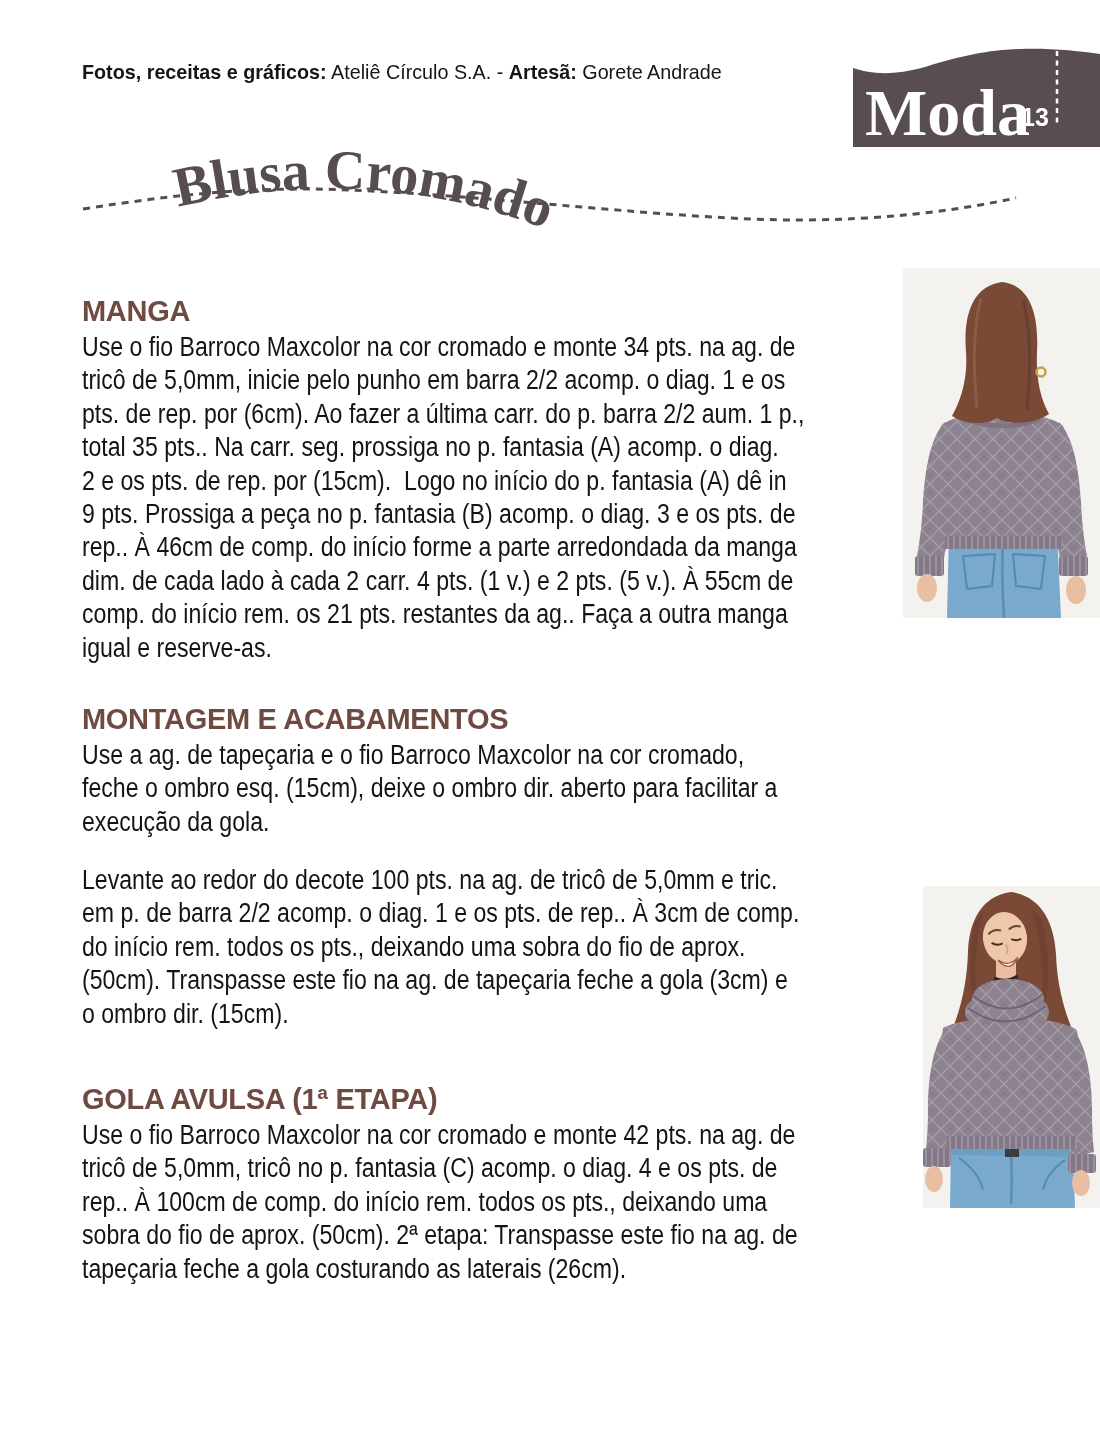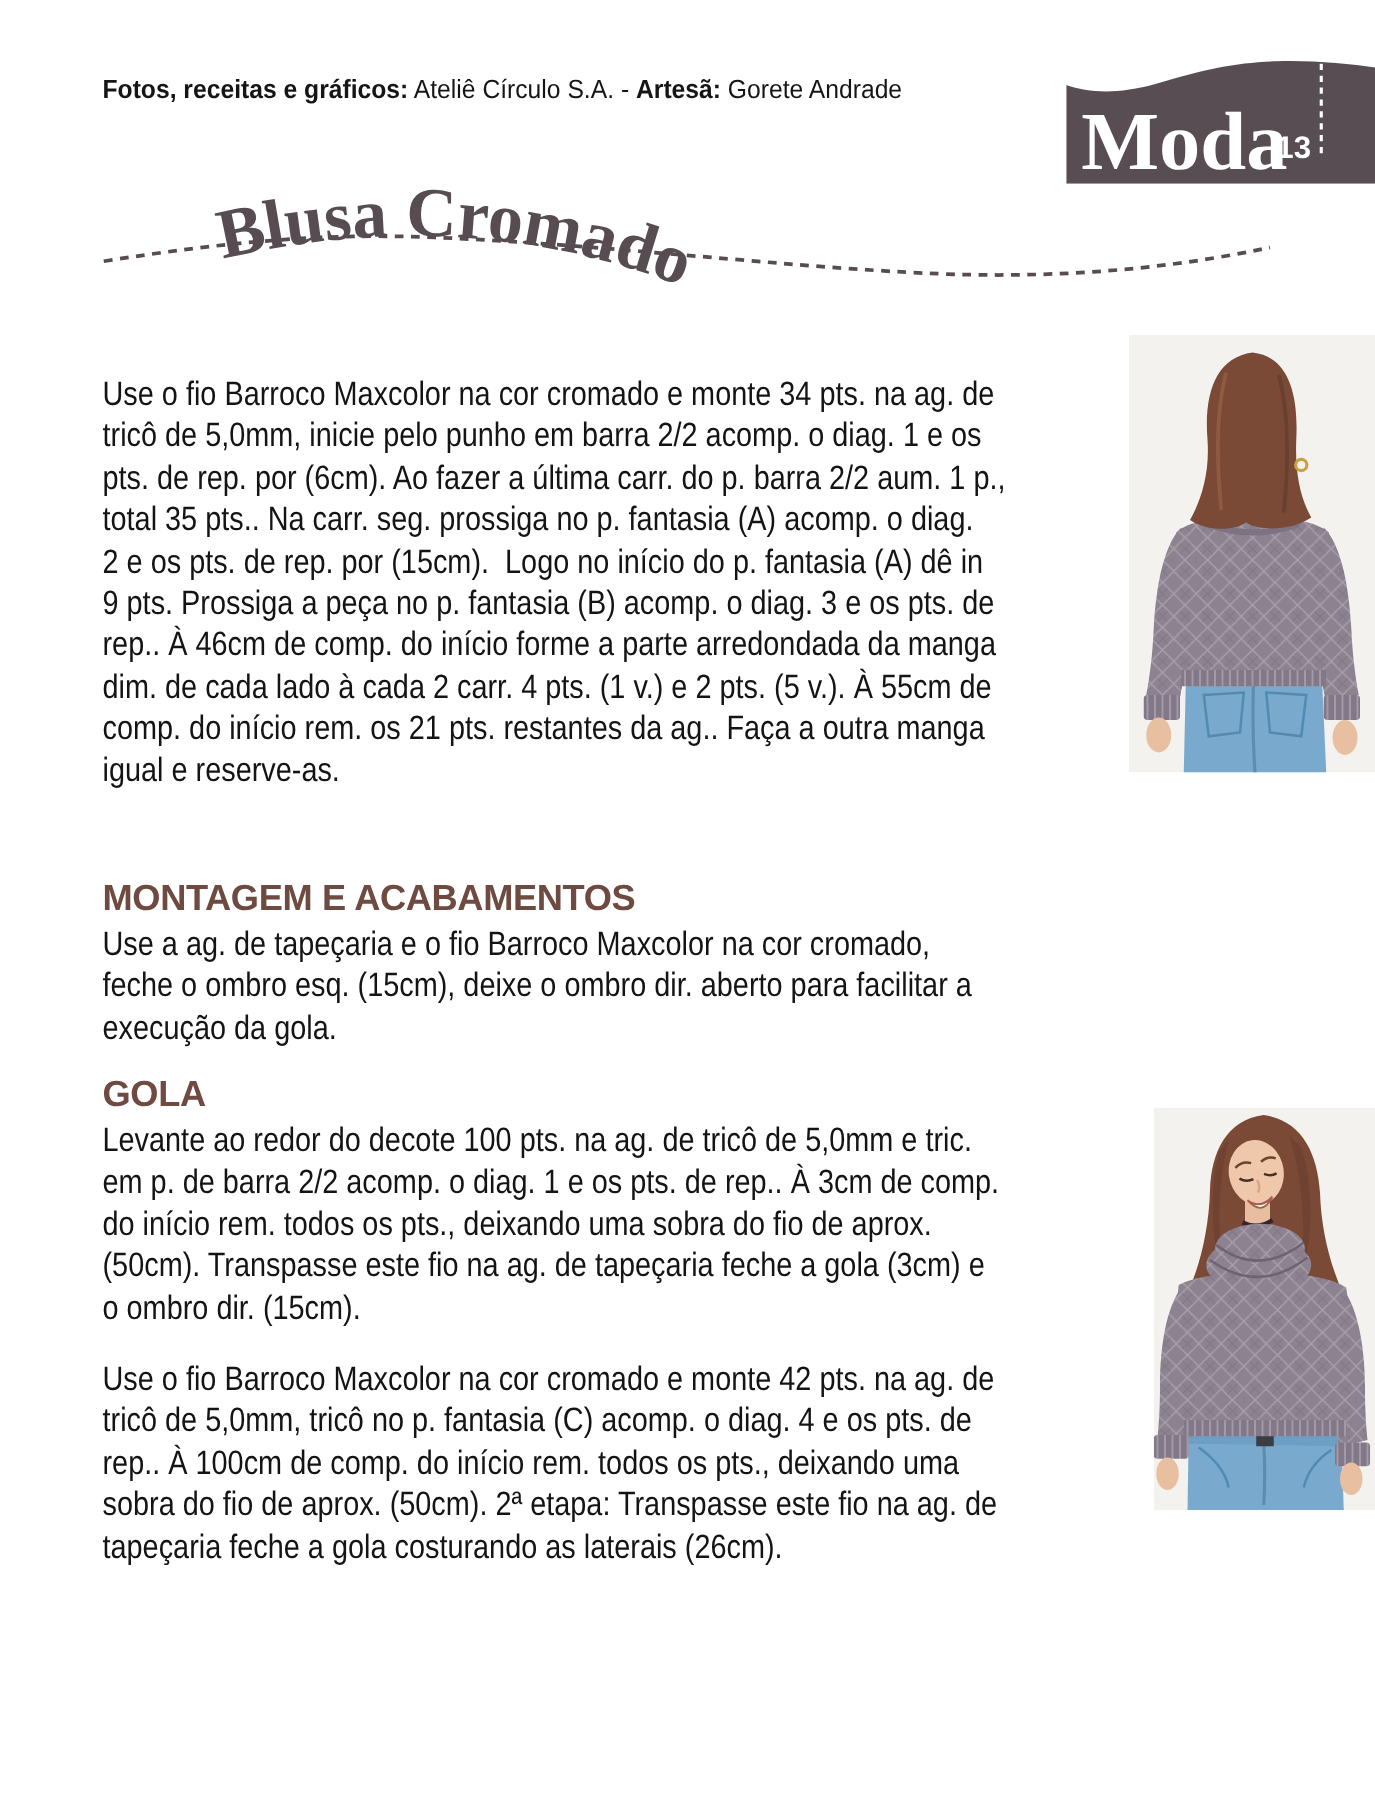--- a/index.html
+++ b/index.html
@@ -61,49 +61,50 @@
 
   <svg class="titlebar" viewBox="0 0 950 130">
     <path id="titlecurve" d="M 100 85 Q 300 38 480 112" fill="none" stroke="none"></path>
     <path class="wavy" d="M 5 87 C 100 72 180 64 270 68 C 420 74 600 98 720 98 C 800 98 872 90 938 76"></path>
     <text class="title-text">
       <textPath href="#titlecurve">Blusa Cromado</textPath>
     </text>
   </svg>
 
   <div class="sec sec-manga">
+    <h2>MANGA</h2>
     <p>Use o fio Barroco Maxcolor na cor cromado e monte 34 pts. na ag. de
 tricô de 5,0mm, inicie pelo punho em barra 2/2 acomp. o diag. 1 e os
 pts. de rep. por (6cm). Ao fazer a última carr. do p. barra 2/2 aum. 1 p.,
 total 35 pts.. Na carr. seg. prossiga no p. fantasia (A) acomp. o diag.
 2 e os pts. de rep. por (15cm).  Logo no início do p. fantasia (A) dê in
 9 pts. Prossiga a peça no p. fantasia (B) acomp. o diag. 3 e os pts. de
 rep.. À 46cm de comp. do início forme a parte arredondada da manga
 dim. de cada lado à cada 2 carr. 4 pts. (1 v.) e 2 pts. (5 v.). À 55cm de
 comp. do início rem. os 21 pts. restantes da ag.. Faça a outra manga
 igual e reserve-as.</p>
   </div>
 
   <div class="sec sec-montagem">
     <h2>MONTAGEM E ACABAMENTOS</h2>
     <p>Use a ag. de tapeçaria e o fio Barroco Maxcolor na cor cromado,
 feche o ombro esq. (15cm), deixe o ombro dir. aberto para facilitar a
 execução da gola.</p>
   </div>
 
   <div class="sec sec-gola">
-    <h2>GOLA</h2>
     <p>Levante ao redor do decote 100 pts. na ag. de tricô de 5,0mm e tric.
 em p. de barra 2/2 acomp. o diag. 1 e os pts. de rep.. À 3cm de comp.
 do início rem. todos os pts., deixando uma sobra do fio de aprox.
 (50cm). Transpasse este fio na ag. de tapeçaria feche a gola (3cm) e
 o ombro dir. (15cm).</p>
   </div>
 
   <div class="sec sec-gola-avulsa">
+    <h2>GOLA AVULSA (1ª ETAPA)</h2>
     <p>Use o fio Barroco Maxcolor na cor cromado e monte 42 pts. na ag. de
 tricô de 5,0mm, tricô no p. fantasia (C) acomp. o diag. 4 e os pts. de
 rep.. À 100cm de comp. do início rem. todos os pts., deixando uma
 sobra do fio de aprox. (50cm). 2ª etapa: Transpasse este fio na ag. de
 tapeçaria feche a gola costurando as laterais (26cm).</p>
   </div>
 
   <svg class="photo1" viewBox="0 0 197 350">
     <defs>
       <pattern id="knitA" width="18" height="18" patternUnits="userSpaceOnUse">

